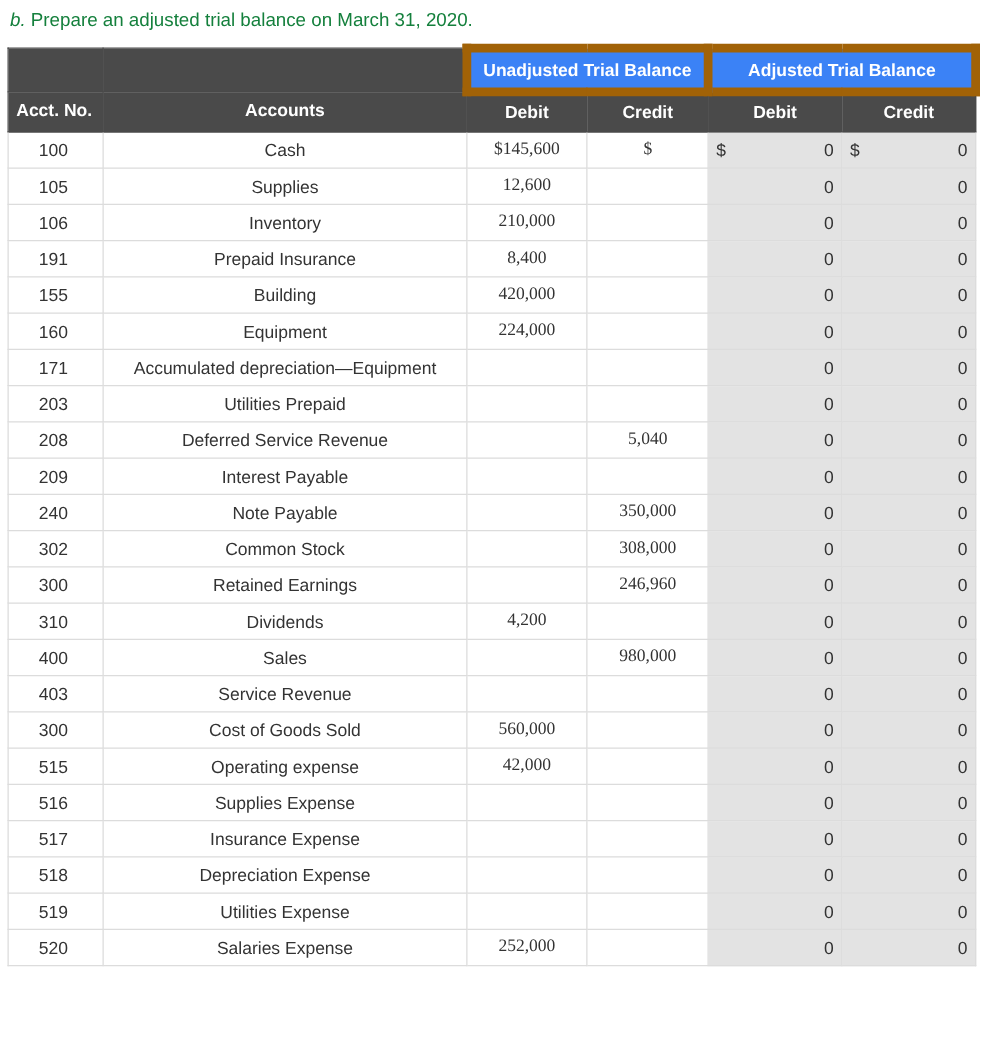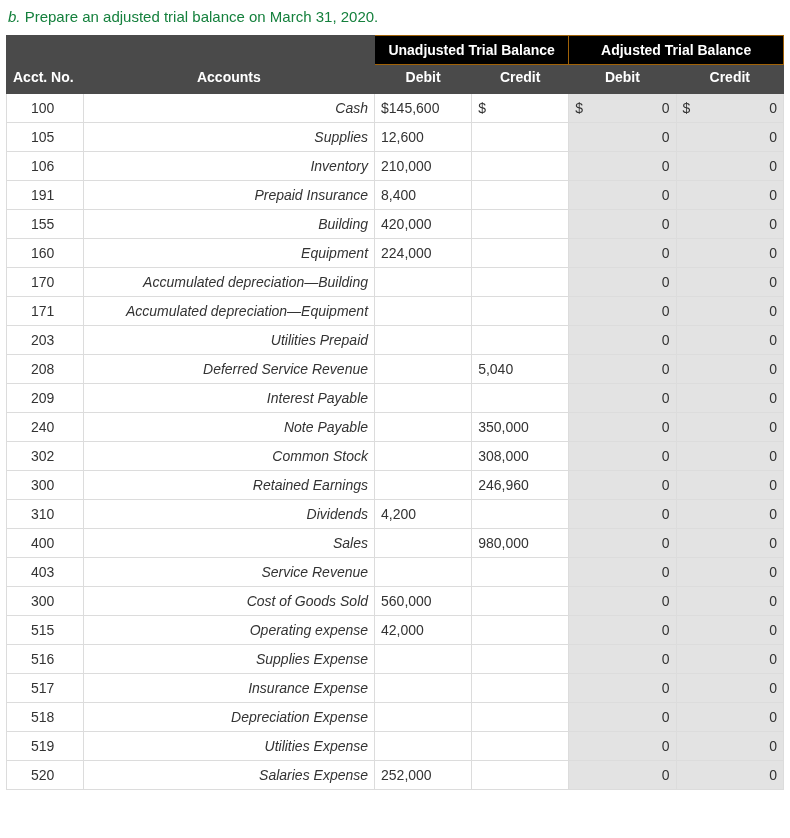--- a/index.html
+++ b/index.html
@@ -26,26 +26,26 @@
     table-layout: fixed;
   }
   col.acct   { width: 75px; }
   col.name   { width: 285px; }
   col.ud     { width: 95px; }
   col.uc     { width: 95px; }
   col.ad     { width: 105px; }
   col.ac     { width: 105px; }
 
   thead tr.group th {
-    background: #000000;
+    background: #3b82f6;
     color: #fff;
     font-weight: bold;
     font-size: 14px;
     padding: 6px 4px;
-    border: 1px solid #a16207;
+    border: 7px solid #a16207;
   }
   thead tr.group th.blank {
     background: #4a4a4a;
     border: 1px solid #4a4a4a;
   }
   thead tr.sub th {
     background: #4a4a4a;
     color: #fff;
     font-weight: bold;
     font-size: 14px;
@@ -58,22 +58,22 @@
   thead tr.sub th.accounts { text-align: center; }
 
   tbody td {
     border: 1px solid #dcdcdc;
     padding: 6px 6px;
     height: 15px;
     font-size: 14px;
     vertical-align: middle;
   }
   tbody td.acct { text-align: left; padding-left: 24px; }
-  tbody td.name { text-align: right; font-style: italic; }
-  tbody td.num  { text-align: left; }
+  tbody td.name { text-align: center; }
+  tbody td.num  { text-align: center; font-family: Liberation Serif, serif; }
   tbody td.adj  { background: #e3e3e3; text-align: right; }
 
   
   .money-wrap { display: flex; justify-content: space-between; }
   .money-wrap .sym { flex: 0 0 auto; }
   .money-wrap .val { flex: 1 1 auto; text-align: right; }
 </style>
 </head>
 <body>
 
@@ -161,28 +161,20 @@
         </tr>
         <tr>
           <td class="acct">160</td>
           <td class="name">Equipment</td>
           <td class="num">224,000</td>
           <td class="num"></td>
           <td class="adj">0</td>
           <td class="adj">0</td>
         </tr>
         <tr>
-          <td class="acct">170</td>
-          <td class="name">Accumulated depreciation—Building</td>
-          <td class="num"></td>
-          <td class="num"></td>
-          <td class="adj">0</td>
-          <td class="adj">0</td>
-        </tr>
-        <tr>
           <td class="acct">171</td>
           <td class="name">Accumulated depreciation—Equipment</td>
           <td class="num"></td>
           <td class="num"></td>
           <td class="adj">0</td>
           <td class="adj">0</td>
         </tr>
         <tr>
           <td class="acct">203</td>
           <td class="name">Utilities Prepaid</td>

